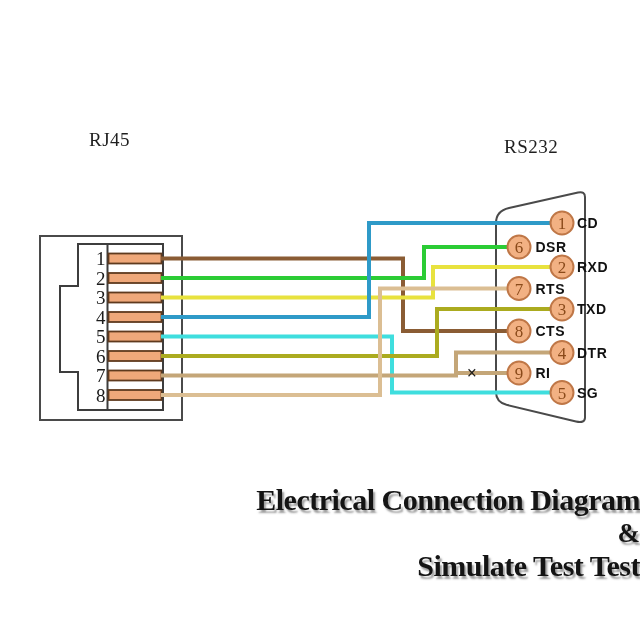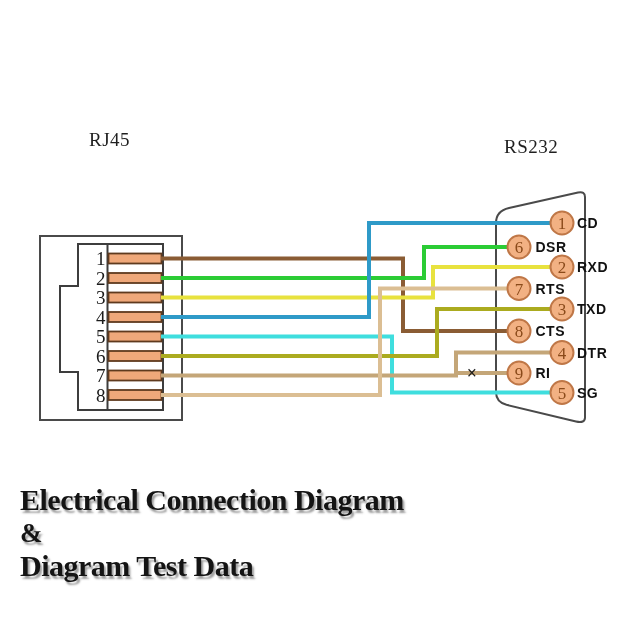--- a/index.html
+++ b/index.html
@@ -9,21 +9,21 @@
   }
   .stage{position:absolute;left:0;top:0;width:640px;height:580px;padding-left:24px;}
   svg.diagram{position:absolute;left:0;top:0;}
   .conn-label{
     position:absolute;font-family:"Liberation Serif", serif;
     font-size:19px;color:#1f1f1f;letter-spacing:0.5px;
   }
   #lblL{left:89px;top:129px;}
   #lblR{left:504px;top:129px;margin-top:7px;}
   .title{
-    position:absolute;left:20px;top:483px;width:620px;text-align:left;
+    position:absolute;left:20px;top:483px;width:620px;text-align:right;
     font-family:"Liberation Serif", serif;font-weight:bold;color:#141414;
     text-shadow:2px 3px 2px rgba(80,80,80,0.55);
   }
   .t1{font-size:30px;line-height:34px;letter-spacing:-0.5px;}
   .t2{font-size:27px;line-height:32px;}
   .t3{font-size:30px;line-height:34px;letter-spacing:-0.5px;}
 </style>
 </head>
 <body>
 
@@ -99,16 +99,16 @@
         <text x="577" y="397.5" font-family="&quot;Liberation Sans&quot;, sans-serif" font-size="14px" font-weight="bold" letter-spacing="0.5px" fill="#111111">SG</text>
       </g>
     <g id="gMarker">
         <text x="472" y="379" text-anchor="middle" font-family="&quot;Liberation Serif&quot;, serif" font-size="18px" font-weight="bold" fill="#1c1c1c">×</text>
       </g>
   </svg>
 
   <div class="title">
     <div class="t1">Electrical Connection Diagram</div>
     <div class="t2">&amp;</div>
-    <div class="t3">Diagram Test Data</div>
+    <div class="t3">Simulate Test Test</div>
   </div>
 
 </div>
 
 </body></html>

